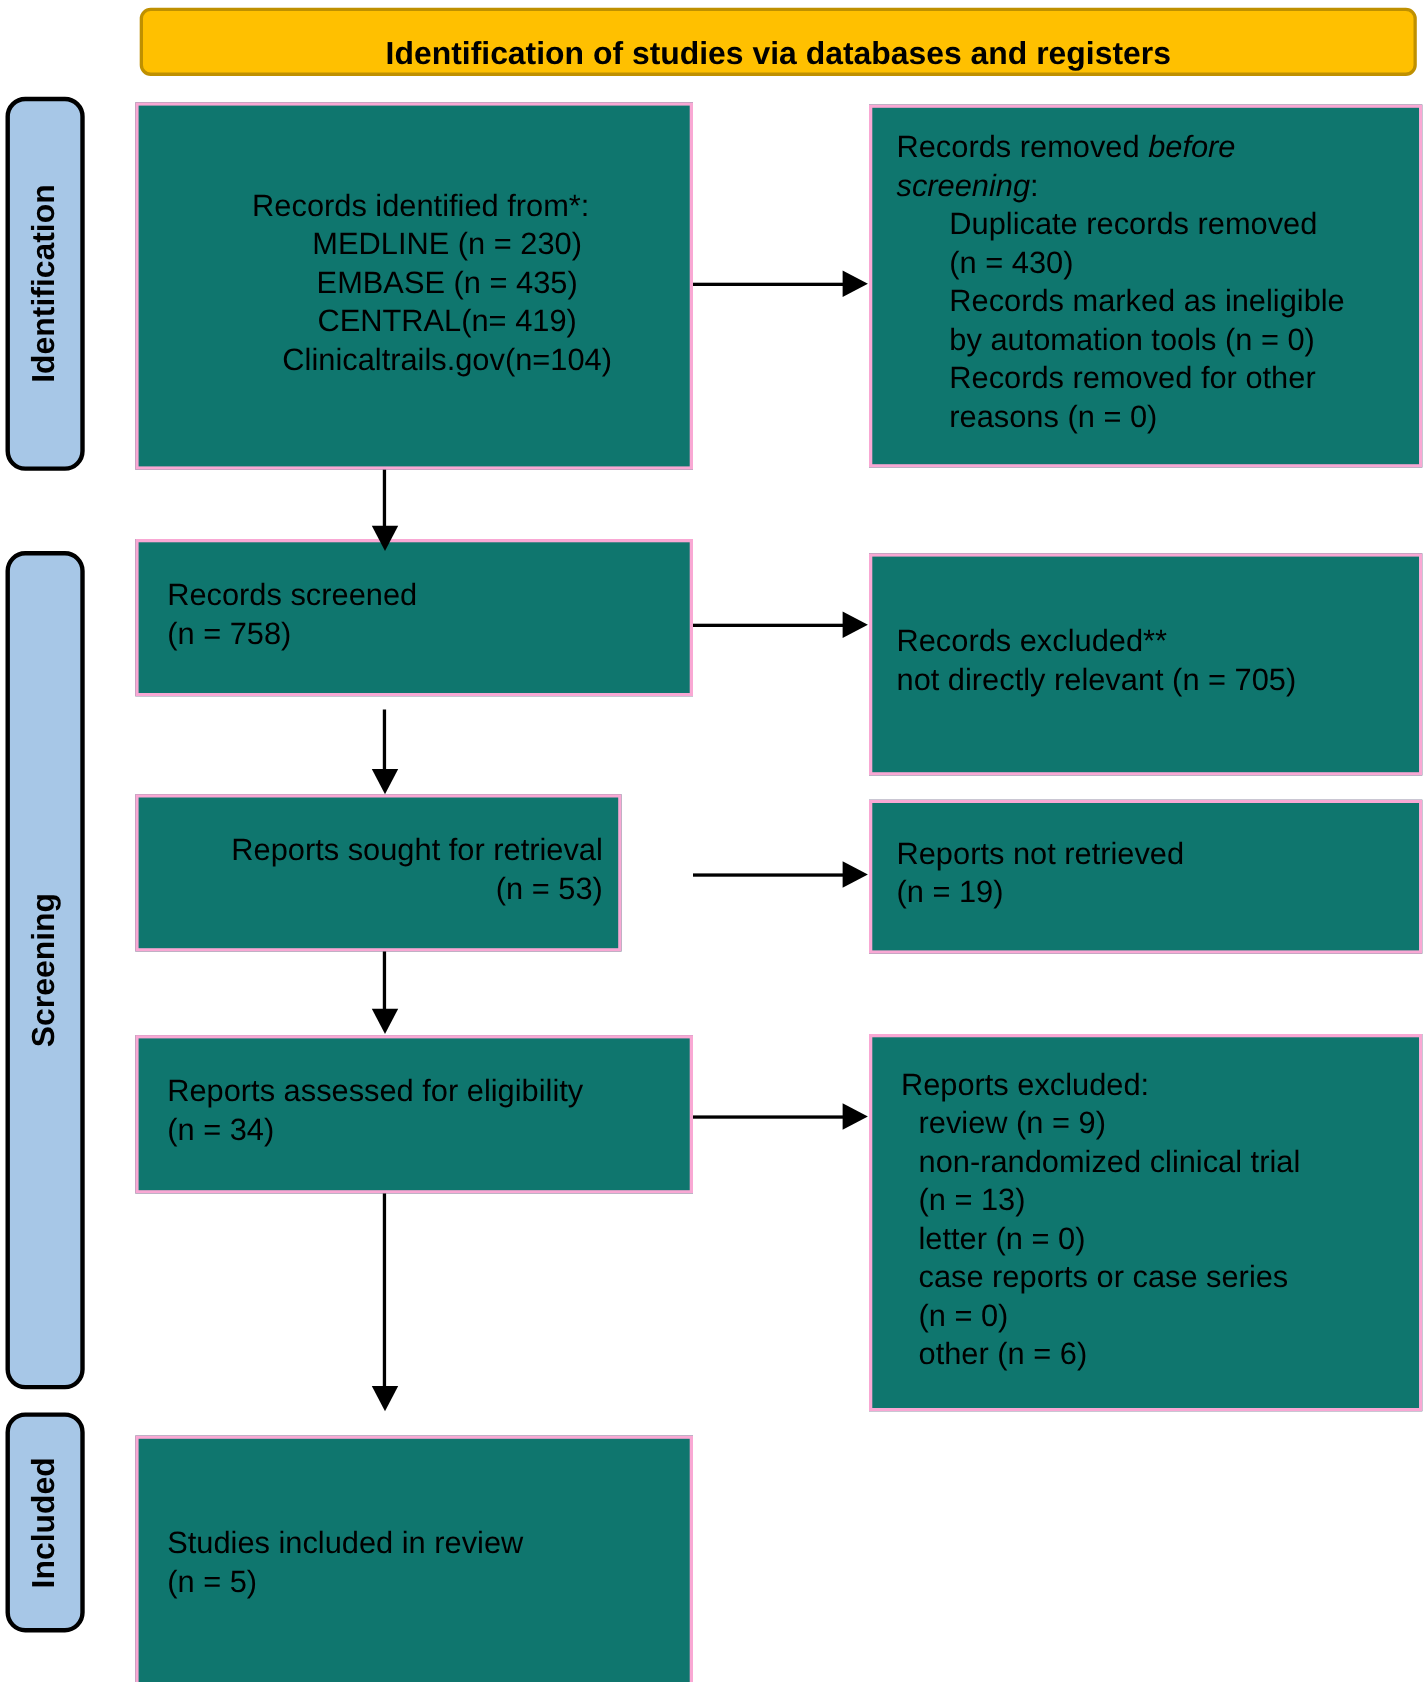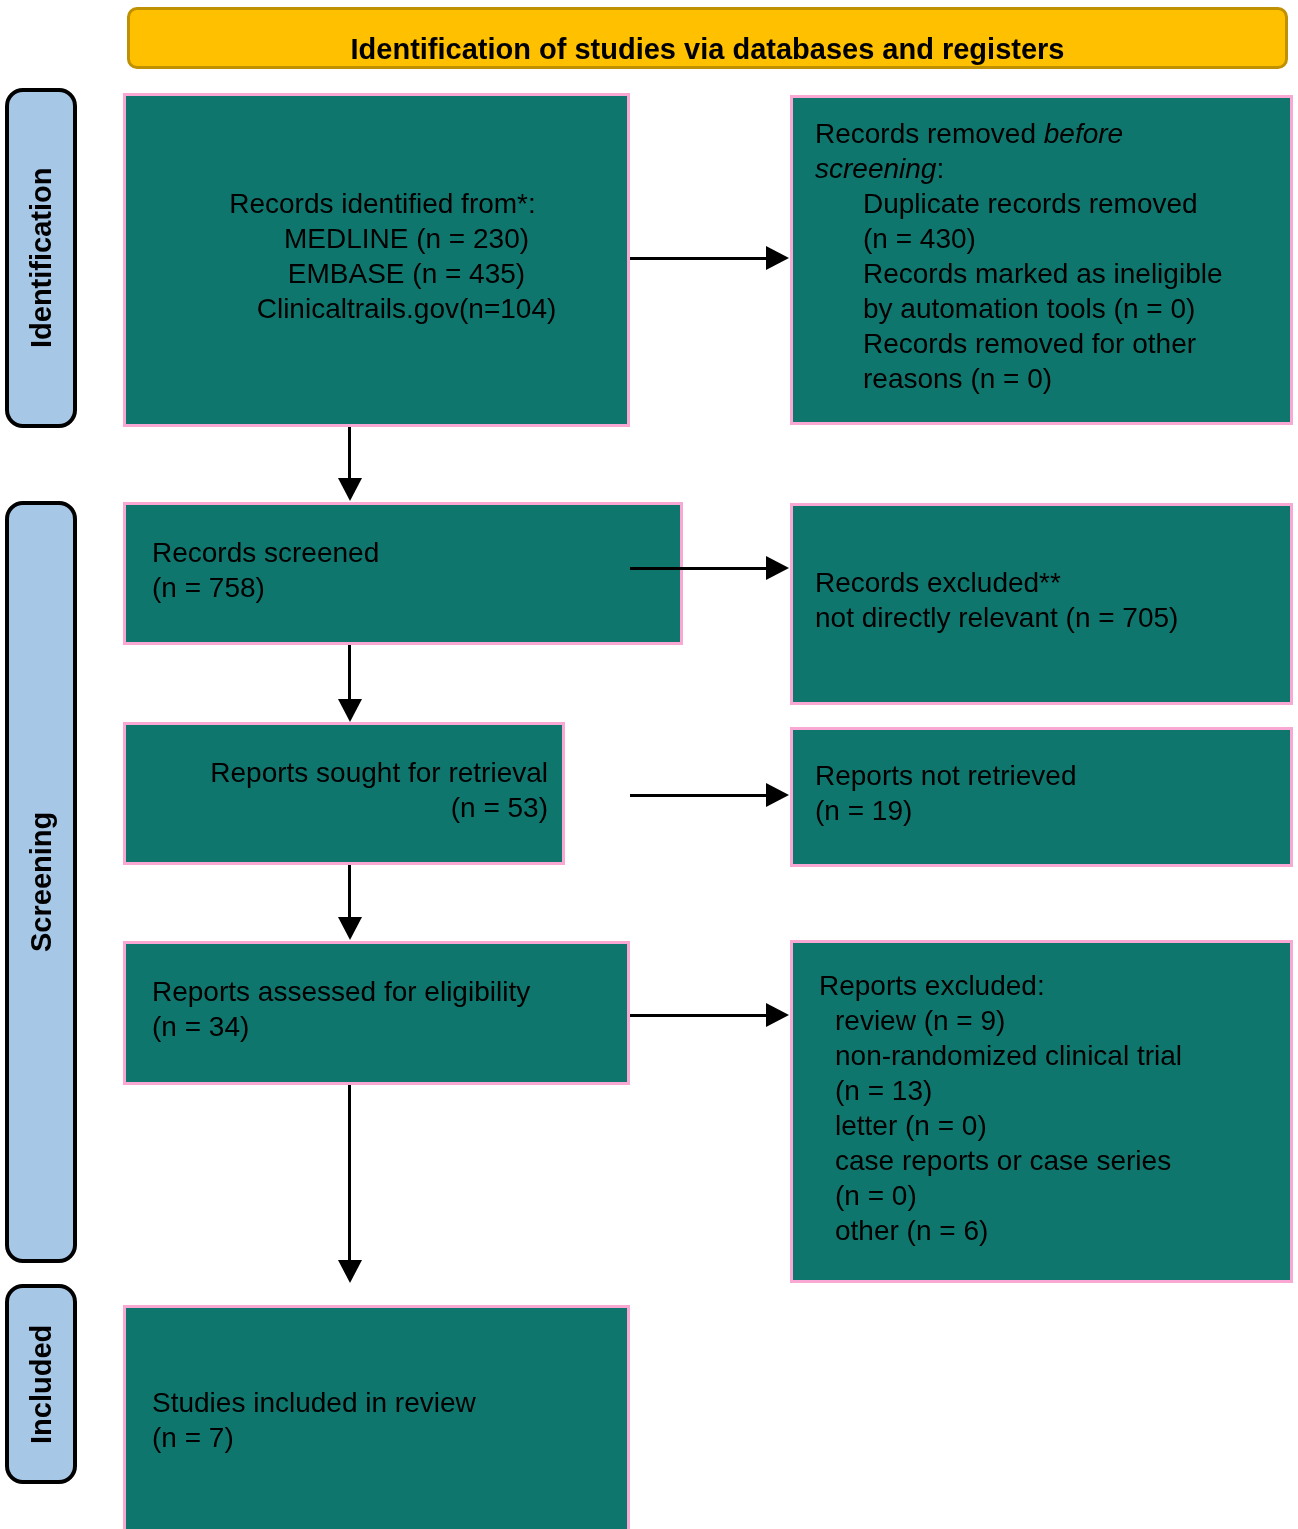--- a/index.html
+++ b/index.html
@@ -44,21 +44,21 @@
     box-sizing: border-box;
     display: flex; flex-direction: column; justify-content: center;
     font-size: 28px; line-height: 35px;
     padding: 6px 14px 14px 26px;
   }
   .fbox .line { white-space: nowrap; }
   .fbox .indent    { padding-left: 48px; }
   .fbox .indent-sm { padding-left: 16px; }
   .fbox em { font-style: italic; }
   .box-identified       { left: 123px; top: 93px;   width: 507px; height: 334px; align-items: center; }
-  .box-screened         { left: 123px; top: 502px;  width: 560px; height: 143px; }
+  .box-screened         { left: 123px; top: 490px;  width: 507px; height: 143px; }
   .box-sought           { left: 123px; top: 722px;  width: 442px; height: 143px; align-items: flex-end; }
   .box-assessed         { left: 123px; top: 941px;  width: 507px; height: 144px; }
   .box-included         { left: 123px; top: 1285px; width: 507px; height: 238px; margin-top: 20px; }
   .box-removed          { left: 790px; top: 95px;   width: 503px; height: 330px; padding-left: 22px; }
   .box-records-excluded { left: 790px; top: 503px;  width: 503px; height: 202px; padding-left: 22px; }
   .box-not-retrieved    { left: 790px; top: 727px;  width: 503px; height: 140px; padding-left: 22px; }
   .box-reports-excluded { left: 790px; top: 940px;  width: 503px; height: 343px; padding-left: 26px; }
   .shaft-h { position: absolute; height: 3px; background: #000000; }
   .shaft-v { position: absolute; width: 3px;  background: #000000; }
   .head-right {
@@ -90,41 +90,42 @@
     <span>Screening</span>
   </div>
   <div class="stage stage-included">
     <span>Included</span>
   </div>
 
   <div class="fbox box-identified">
     <div class="line">Records identified from*:</div>
     <div class="line indent">MEDLINE (n = 230)</div>
     <div class="line indent">EMBASE (n = 435)</div>
+    <div class="line indent">CENTRAL(n= 419)</div>
     <div class="line indent">Clinicaltrails.gov(n=104)</div>
   </div>
 
   <div class="fbox box-screened">
     <div class="line">Records screened</div>
     <div class="line">(n = 758)</div>
   </div>
 
   <div class="fbox box-sought">
     <div class="line">Reports sought for retrieval</div>
     <div class="line">(n = 53)</div>
   </div>
 
   <div class="fbox box-assessed">
     <div class="line">Reports assessed for eligibility</div>
     <div class="line">(n = 34)</div>
   </div>
 
   <div class="fbox box-included">
     <div class="line">Studies included in review</div>
-    <div class="line">(n = 7)</div>
+    <div class="line">(n = 5)</div>
   </div>
 
   <div class="fbox box-removed">
     <div class="line"><span>Records removed </span><em>before</em></div>
     <div class="line"><em>screening</em><span>:</span></div>
     <div class="line indent">Duplicate records removed</div>
     <div class="line indent">(n = 430)</div>
     <div class="line indent">Records marked as ineligible</div>
     <div class="line indent">by automation tools (n = 0)</div>
     <div class="line indent">Records removed for other</div>

